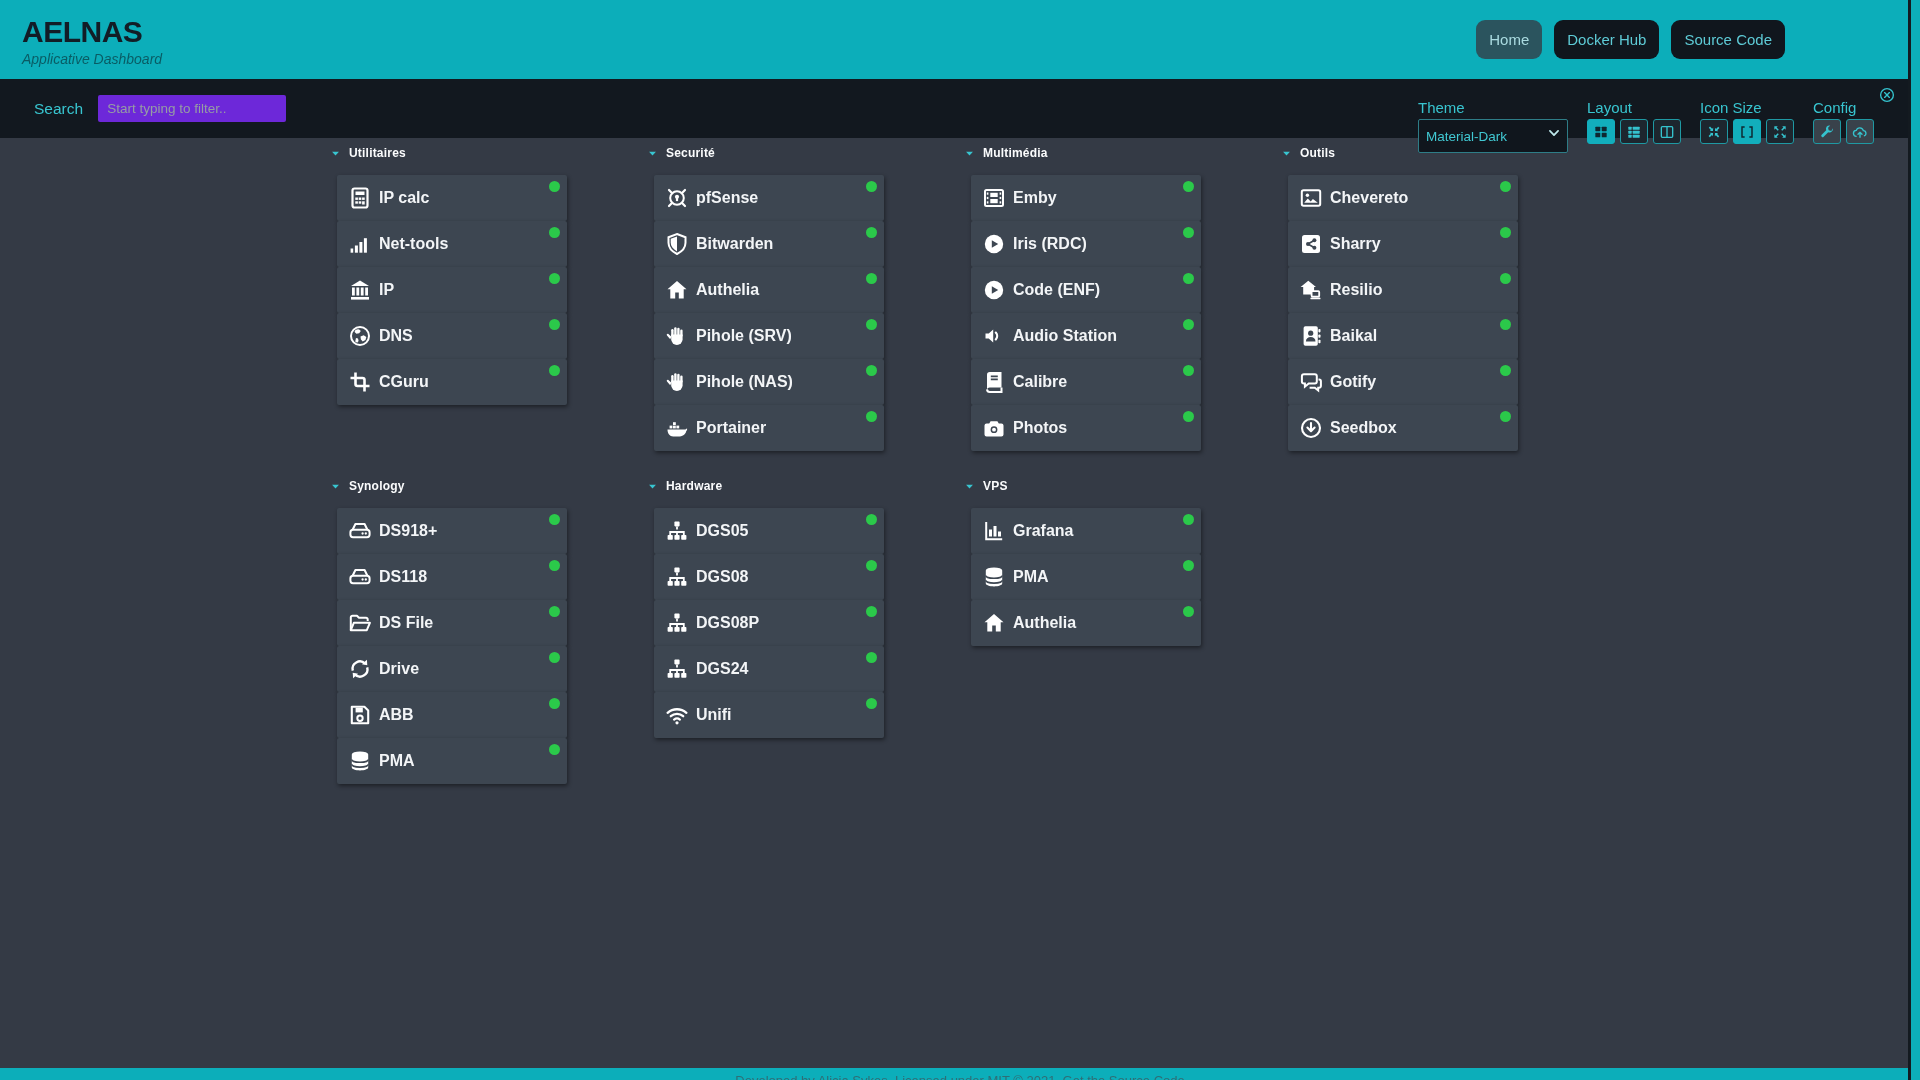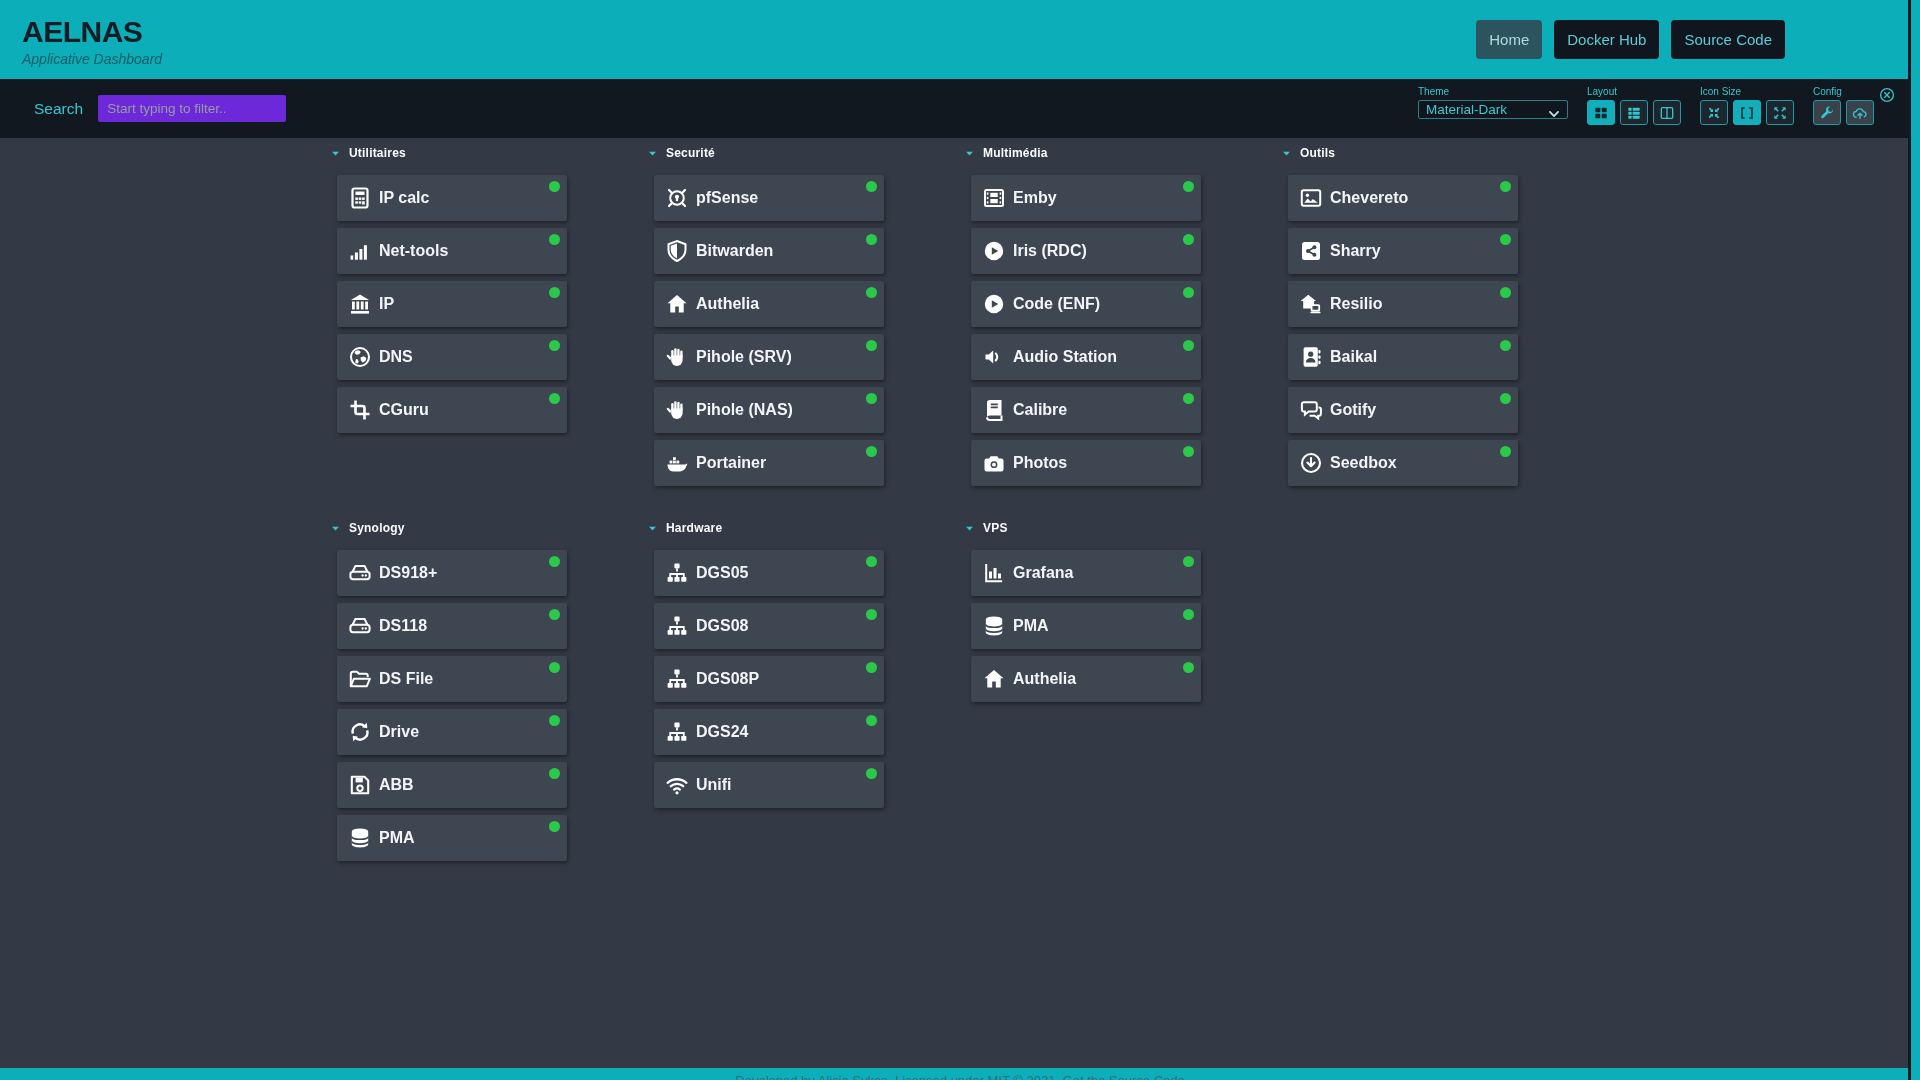--- a/index.html
+++ b/index.html
@@ -13,47 +13,47 @@
     width:1920px;height:1080px;overflow:hidden;position:relative;
     background:var(--page-bg);
     font-family:"Liberation Sans", sans-serif;
   }
   
   header{height:79px;background:var(--teal);display:flex;justify-content:space-between;padding:0 40px 0 22px;}
   .brand{padding-top:15px;}
   .brand h1{margin:0;font-size:30px;font-weight:800;letter-spacing:-0.5px;color:#121d26;line-height:1.15;}
   .subtitle{font-style:italic;font-size:14px;color:rgba(8,40,46,0.62);margin-top:1px;}
   nav{display:flex;gap:12px;align-items:center;margin-right:95px;}
-  .nav-btn{padding:11px 13px;border-radius:4px;font-size:15px;background:#10161d;color:#5ecbd6;cursor:pointer;user-select:none;}
+  .nav-btn{padding:11px 13px;border-radius:9px;font-size:15px;background:#10161d;color:#5ecbd6;cursor:pointer;user-select:none;}
   .nav-btn.active{background:#2b545e;color:#aadbe0;}
   
   .toolbar{height:59px;background:var(--nav-bg);display:flex;padding:0 46px 0 22px;position:relative;}
   .search-area{display:flex;align-items:center;gap:15px;margin-left:12px;}
   .search-label{font-size:15.5px;color:var(--label-teal);}
   .search-area input{width:188px;height:27px;background:#6d28d9;border:none;border-radius:2px;color:#dfe3e6;padding:0 9px;font-size:13.5px;outline:none;}
   .search-area input::placeholder{color:#969da4;}
   .tool-groups{margin-left:auto;display:flex;gap:19px;padding-top:7px;}
-  .group-label{font-size:10px;color:var(--label-teal);margin-bottom:3px;}
+  .group-label{font-size:15px;color:var(--label-teal);margin-bottom:3px;margin-top:13px;}
   .group-buttons{display:flex;gap:5px;}
   .tbtn{width:28px;height:25px;border:1px solid #1f99a3;border-radius:3px;background:#1d262e;color:#35c3ce;display:flex;align-items:center;justify-content:center;cursor:pointer;}
   .tbtn svg{width:16px;height:16px;}
   .tbtn.active{background:#12aebc;color:#0e2730;border-color:#12aebc;}
   .tbtn.gray{background:#39424b;}
-  .select-wrap{width:150px;height:19px;border:1px solid #2e7d87;background:#10161d;border-radius:2px;display:flex;align-items:center;padding:0 7px;position:relative;cursor:pointer;color:#41c8d2;font-size:13.5px;}
+  .select-wrap{width:150px;height:34px;border:1px solid #2e7d87;background:#10161d;border-radius:2px;display:flex;align-items:center;padding:0 7px;position:relative;cursor:pointer;color:#41c8d2;font-size:13.5px;}
   .select-chevron{position:absolute;right:6px;top:6px;color:#bfe9ec;}
   .select-chevron svg{width:14px;height:14px;}
   .close-btn{position:absolute;top:7px;right:24px;width:18px;height:18px;color:#35c3ce;cursor:pointer;}
   .close-btn svg{width:18px;height:18px;}
   
   main{padding:8px 0 0 337px;}
   #grid{display:grid;grid-template-columns:repeat(4,230px);column-gap:87px;row-gap:28px;align-items:start;}
   .section-head{display:flex;align-items:center;gap:8px;margin:0 0 15px -7px;cursor:pointer;}
   .chev{width:11px;height:11px;color:var(--label-teal);flex:none;}
   .section-title{font-size:12px;font-weight:bold;color:#fbfcfd;letter-spacing:0.2px;}
-  .card{position:relative;display:flex;align-items:center;height:46px;background:var(--card-bg);border-radius:2px;margin-bottom:7px;padding:0 24px 0 11px;box-shadow:1px 2px 4px rgba(0,0,0,0.45);cursor:pointer;text-decoration:none;}
+  .card{position:relative;display:flex;align-items:center;height:46px;background:var(--card-bg);border-radius:2px;padding:0 24px 0 11px;box-shadow:1px 2px 4px rgba(0,0,0,0.45);cursor:pointer;text-decoration:none;}
   .card .app-icon{width:24px;height:24px;color:#ffffff;flex:none;}
   .card-label{margin-left:7px;font-size:16px;color:#f3f5f7;font-weight:600;white-space:nowrap;}
   .status-dot{position:absolute;top:6px;right:7px;width:11px;height:11px;border-radius:50%;background:var(--green);}
   
   footer{position:fixed;left:0;right:0;bottom:0;height:12px;background:var(--teal);overflow:hidden;text-align:center;z-index:40;}
   footer span{font-size:13px;color:#2f6e76;position:relative;top:3px;}
   .scroll-rail{position:fixed;top:0;right:0;width:12px;height:100%;background:var(--teal);border-left:3px solid #141a20;z-index:50;}
 </style>
 </head>
 <body>

